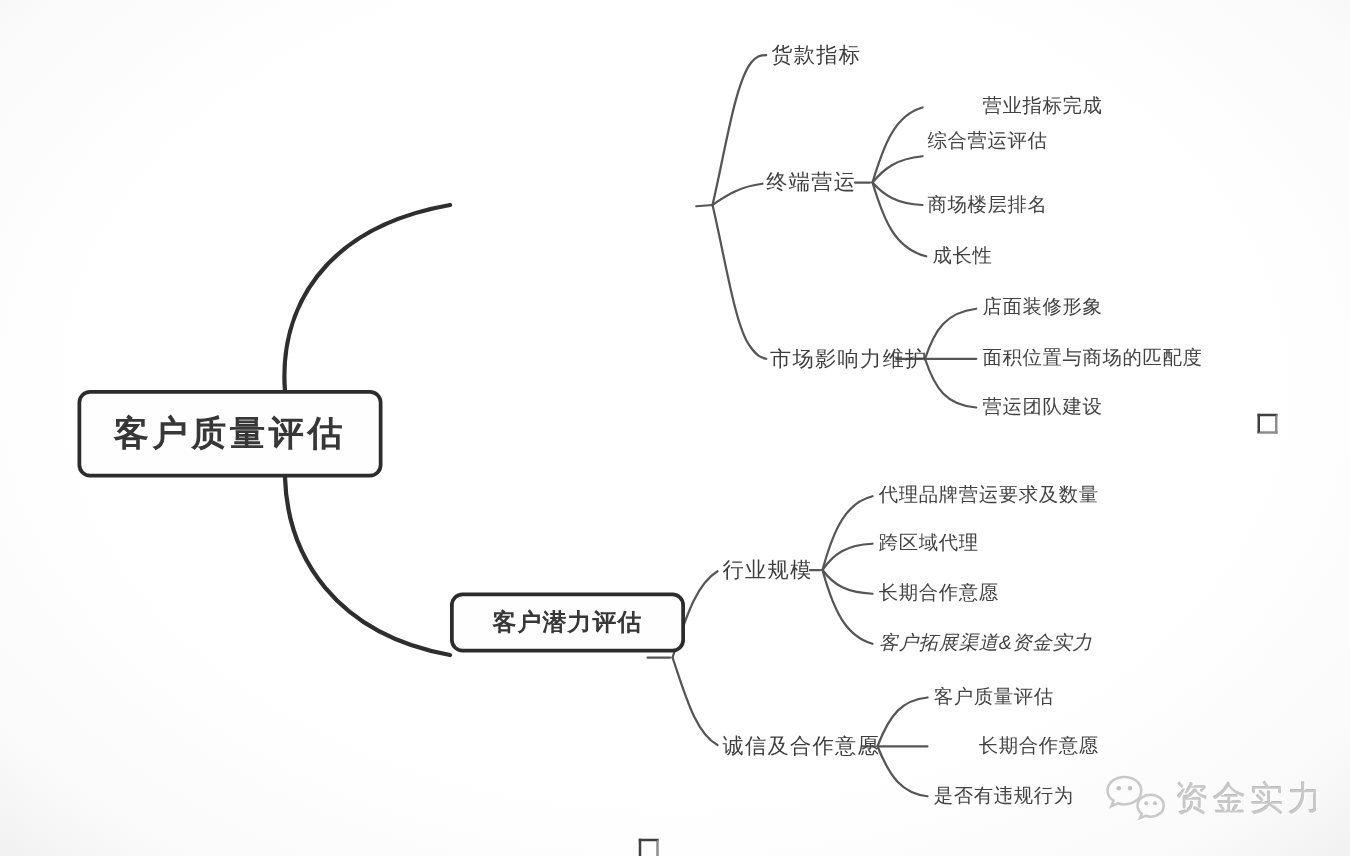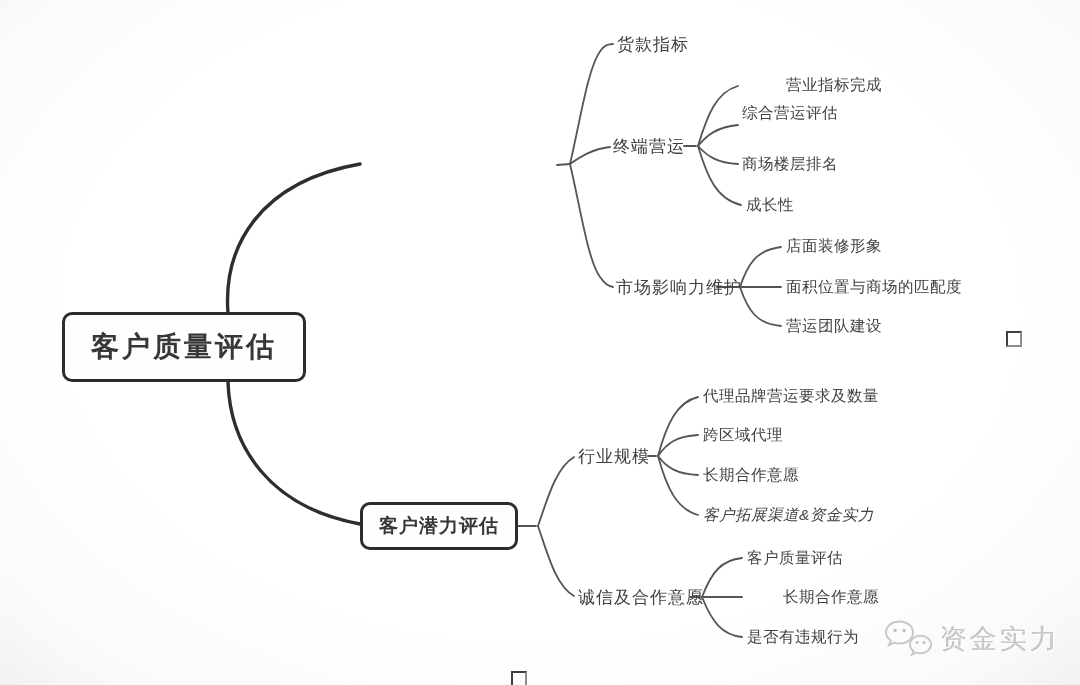--- a/index.html
+++ b/index.html
@@ -132,21 +132,21 @@
     <path class="thin-link" d="M702 597 C 712 571 722 560 742 558"></path>
     <path class="thin-link" d="M702 597 L 742 597"></path>
     <path class="thin-link" d="M702 597 C 712 622 722 635 742 637"></path>
   </svg>
 
   <div class="node-box root-box" style="left:62px; top:312px; width:244px; height:70px;">
     <span>客户质量评估</span>
   </div>
 
 
-  <div class="node-box branch-box" style="left:360px; top:502px; width:158px; height:48px;align-items:center;">
+  <div class="node-box branch-box" style="left:360px; top:474px; width:188px; height:48px;align-items:center;">
     <span>客户潜力评估</span>
   </div>
 
   <div class="txt-node lvl2" style="left:617px; top:44px;">货款指标</div>
   <div class="txt-node lvl2" style="left:613px; top:146px;">终端营运</div>
   <div class="txt-node lvl2" style="left:616px; top:287px;">市场影响力维护</div>
 
   <div class="txt-node leaf" style="left:742px; top:85px;margin-left:44px;">营业指标完成</div>
   <div class="txt-node leaf" style="left:742px; top:113px;">综合营运评估</div>
   <div class="txt-node leaf" style="left:742px; top:164px;">商场楼层排名</div>

